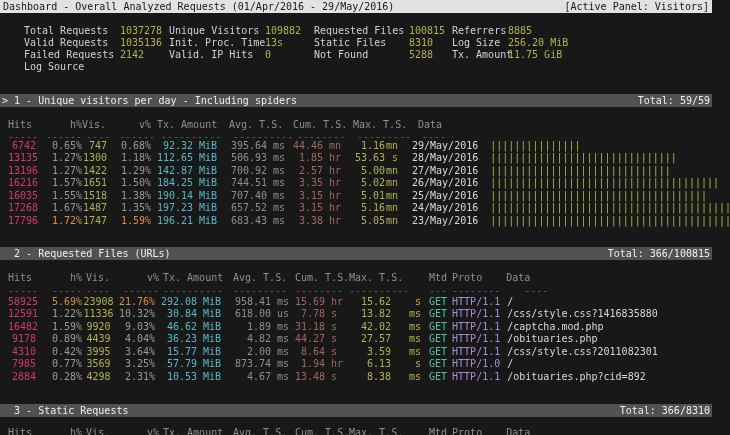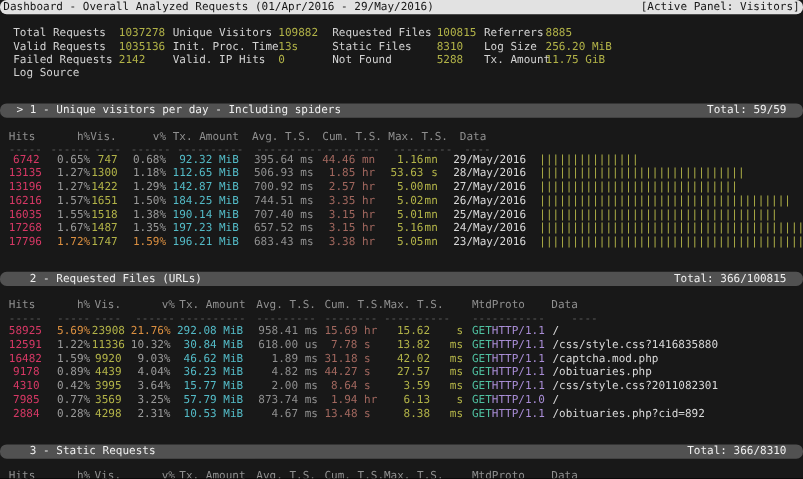--- a/index.html
+++ b/index.html
@@ -1,27 +1,27 @@
 <!DOCTYPE html>
 <html><head>
 <meta charset="utf-8">
 <style>
   html,body{margin:0;padding:0;background:#000;}
   #screen{position:relative;width:730px;height:435px;overflow:hidden;background:#181818;
           font-family:"DejaVu Sans Mono",monospace;font-size:10px;color:#9a9a9a;}
-  .abs{position:absolute;left:0;right:0;border-radius:6px;}
+  .abs{position:absolute;left:0;right:18px;}
   
   .titlebar{height:13px;line-height:13px;background:#e2e2e2;color:#161616;display:flex;
             justify-content:space-between;padding:0 3px;}
   
   .phead{height:13px;line-height:13px;background:#515151;color:#efefef;display:flex;
-         justify-content:space-between;padding:0 15px;}
+         justify-content:space-between;padding:0 2px;}
   .phead .cap{white-space:pre;}
   
-  .srow{display:flex;height:12.1px;line-height:12.1px;padding-left:12px;white-space:pre;}
+  .srow{display:flex;height:12.1px;line-height:12.1px;padding-left:24px;white-space:pre;}
   .sl{color:#d2d2d2;flex:none;}
   .sv{color:#b2b348;flex:none;}
   .w96{width:96px}.w49{width:49px}.w95{width:95px}.w43{width:43px}.w67{width:56px}
   .sl2{width:96px}.sv2{width:49px}
   
   .trow{display:flex;height:12.45px;line-height:12.45px;padding-left:8px;white-space:pre;}
   .hrow{color:#8f8f8f;}
   .drow{color:#5e5e5e;}
   .cell{flex:none;}
   
@@ -30,21 +30,21 @@
   .c6{width:44px;text-align:right}.cu2{width:18px;padding-left:6px}.c7{width:32px;text-align:right}
   .cu3{width:18px;padding-left:6px}.c8{width:38px;text-align:right}.cu4{width:13px;text-align:right}
   .cdate{margin-left:14px}.cbars{margin-left:12px}
   .hc1{width:28px}.hc3{width:25px;padding-left:0}.hc5{width:66px;padding-left:6px}
   .hc6{width:62px;padding-left:6px}.hc7{width:50px;padding-left:2px}.hc8{width:51px;padding-left:10px}
   
   .d1{width:28px;text-align:right}.d2{width:46px;text-align:right}.d3{width:33px;text-align:center}
   .d4{width:40px;text-align:right}.d5{width:42px;text-align:right}.eu1{width:24px;padding-left:6px}
   .d6{width:44px;text-align:right}.eu2{width:18px;padding-left:6px}.d7{width:30px;text-align:right}
   .eu3{width:18px;padding-left:6px}.d8{width:42px;text-align:right}.eu4{width:30px;text-align:right}
-  .dmtd{margin-left:8px}.dproto{}.durl{margin-left:7px}
+  .dmtd{margin-left:8px}.dproto{margin-left:5px}.durl{margin-left:7px}
   .gd1{width:28px}.gd3{width:33px;padding-left:4px}.gd5{width:66px;padding-left:4px}
   .gd6{width:62px;padding-left:4px}.gd7{width:48px}.gd8{width:72px;padding-left:6px}
   .gdata{margin-left:24px}
   
   .k-hits{color:#d63865}
   .k-num{color:#b2b348}
   .k-pct{color:#9a9a9a}
   .k-cyan{color:#53bac6}
   .k-gray{color:#8f8f8f}
   .k-cum{color:#a1675e}

